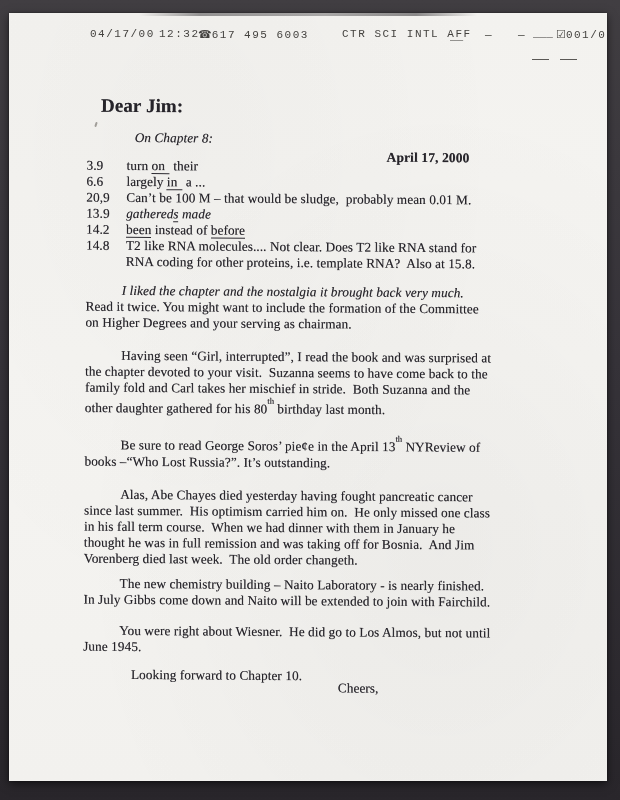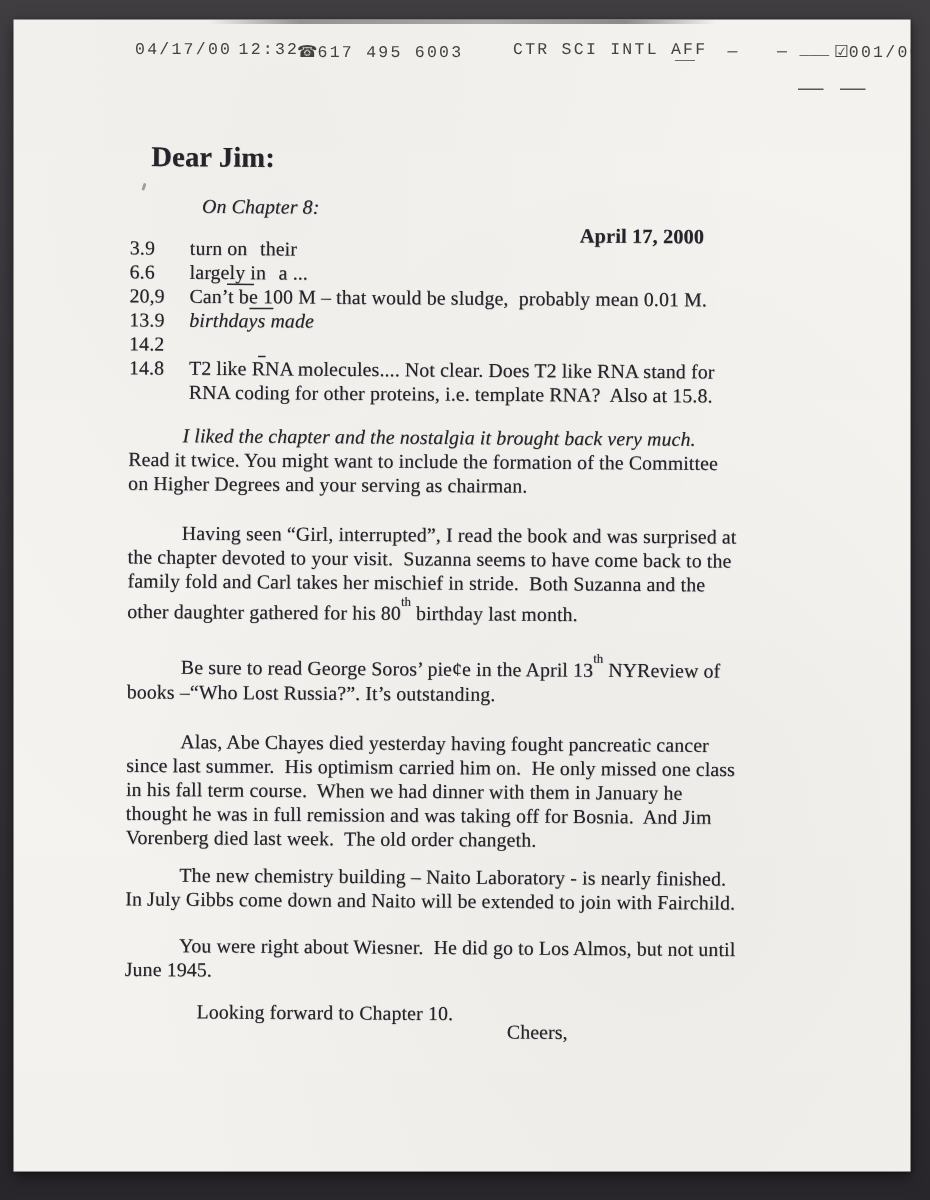--- a/index.html
+++ b/index.html
@@ -57,21 +57,21 @@
   .bold{font-weight:700;}
   .italic{font-style:italic;}
   .salutation-row{position:relative;margin-bottom:16px;height:16px;}
   .salutation{margin-left:14px;font-size:19px;}
   .letter-date{position:absolute;left:300px;top:3px;font-size:13.5px;margin-top:47px;}
   .subject{margin-left:48px;margin-bottom:12px;}
   .notes{margin-bottom:13px;}
   .note{display:flex;}
   .ref{width:40px;flex:0 0 40px;white-space:pre;}
   .nt{white-space:pre;}
-  .uline{border-bottom:1px solid #2c2a30;padding-bottom:16px;}
+  .uline{border-bottom:1px solid #2c2a30;padding-bottom:0px;}
   .uline.ext{padding-right:5px;}
   .para{margin:0 0 17px 0;}
   .para.mb9{margin-bottom:9px;}
   .para.mb15{margin-bottom:15px;}
   .para.mb12{margin-bottom:12px;}
   .ln{display:block;white-space:pre;}
   .ln.first{text-indent:36px;}
   sup{font-size:8.5px;position:relative;top:-4px;letter-spacing:0;}
   .closing-row{position:relative;height:16px;}
   .closing-left{margin-left:48px;white-space:pre;}
@@ -116,24 +116,25 @@
       <div class="note">
         <span class="ref">6.6</span>
         <span class="nt"><span>largely </span><span class="uline ext">in</span><span> a ...</span></span>
       </div>
       <div class="note">
         <span class="ref">20,9</span>
         <span class="nt">Can’t be 100 M – that would be sludge,  probably mean 0.01 M.</span>
       </div>
       <div class="note">
         <span class="ref">13.9</span>
-        <span class="nt italic"><span>birthday</span><span class="uline">s</span><span> made</span></span>
+        <span class="nt italic"><span>gathered</span><span class="uline">s</span><span> made</span></span>
       </div>
       <div class="note">
         <span class="ref">14.2</span>
+        <span class="nt"><span class="uline">been</span><span> instead of </span><span class="uline">before</span></span>
       </div>
       <div class="note">
         <span class="ref">14.8</span>
         <span class="nt"><span class="ln">T2 like RNA molecules.... Not clear. Does T2 like RNA stand for</span><span class="ln">RNA coding for other proteins, i.e. template RNA?  Also at 15.8.</span></span>
       </div>
     </div>
 
     <p class="para">
       <span class="ln first italic">I liked the chapter and the nostalgia it brought back very much.</span>
       <span class="ln">Read it twice. You might want to include the formation of the Committee</span>

